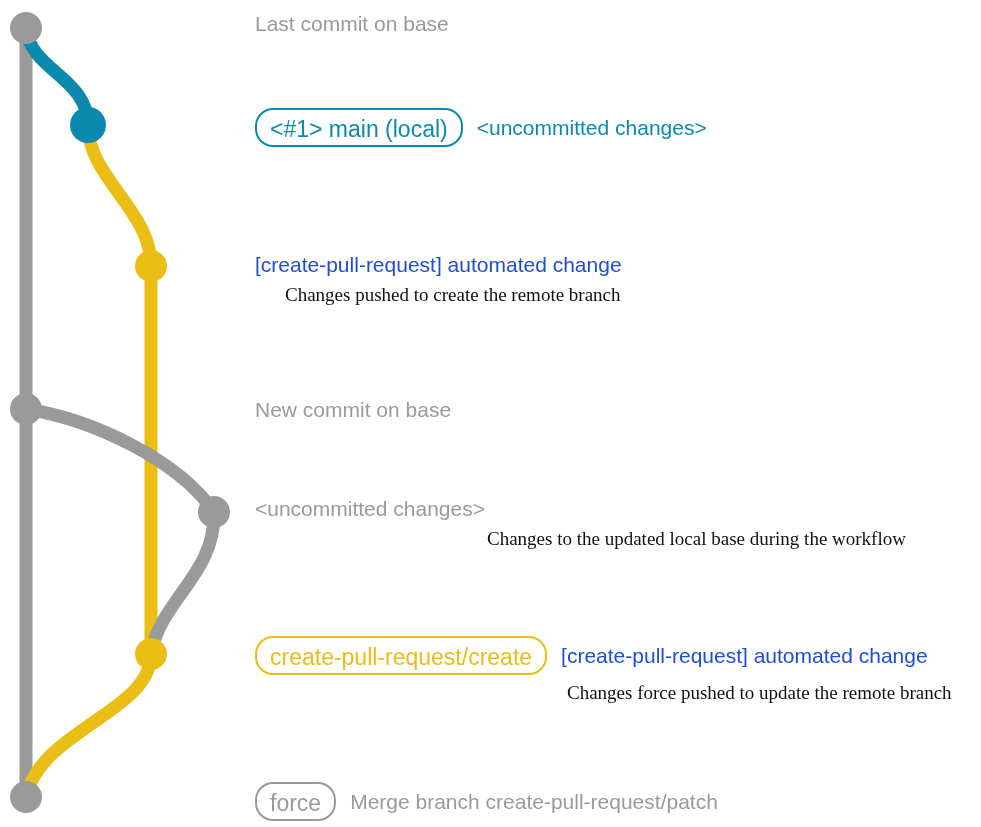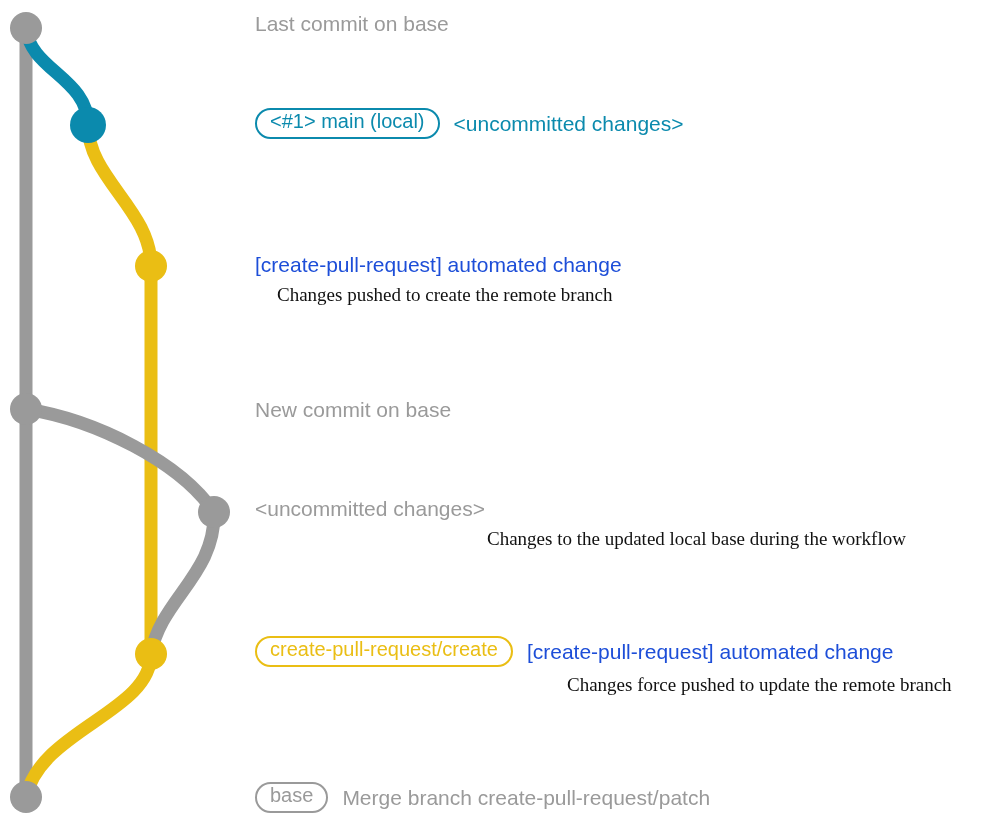--- a/index.html
+++ b/index.html
@@ -41,22 +41,22 @@
   .row-head {
     display: flex;
     align-items: center;
     white-space: nowrap;
   }
 
   .badge {
     display: inline-block;
     border: 2px solid #9a9a9a;
     border-radius: 18px;
-    padding: 0 13px 5px 13px;
-    font-size: 20px;
+    padding: 8px 13px 5px 13px;
+    font-size: 23px;
     line-height: 22px;
     color: #9a9a9a;
     background: #ffffff;
     margin-right: 14px;
   }
   .badge.blue   { border-color: #0b8aad; color: #0b8aad; }
   .badge.yellow { border-color: #eabe14; color: #eabe14; }
   .badge.gray   { border-color: #9a9a9a; color: #9a9a9a; }
 
   .headline {
@@ -76,21 +76,21 @@
     font-family: "Liberation Serif", serif;
     font-size: 19px;
     line-height: 22px;
     color: #111111;
     white-space: nowrap;
     margin-top: 7px;
   }
 
   
   .desc-i1 { margin-left: 232px; }
-  .desc-i2 { margin-left: 22px;  }
+  .desc-i2 { margin-left: 30px;  }
   .desc-i3 { margin-left: 232px; text-align: center; }
   .desc-i4 { margin-left: 312px; }
 </style>
 </head>
 <body>
 
 <svg id="graph-canvas" viewBox="0 0 981 827" xmlns="http://www.w3.org/2000/svg">
 
   <path d="M 26 28 L 26 797" stroke="#9a9a9a" stroke-width="13" fill="none" stroke-linecap="round"></path>
 
@@ -153,18 +153,18 @@
   <div class="row" style="top:636px">
     <div class="row-head">
       <span class="badge yellow">create-pull-request/create</span>
       <span class="headline yellow">[create-pull-request] automated change</span>
     </div>
     <div class="description desc-i4">Changes force pushed to update the remote branch</div>
   </div>
 
   <div class="row" style="top:782px">
     <div class="row-head">
-      <span class="badge gray">base</span>
+      <span class="badge gray">force</span>
       <span class="headline gray">Merge branch create-pull-request/patch</span>
     </div>
   </div>
 
 </div>
 
 </body></html>

